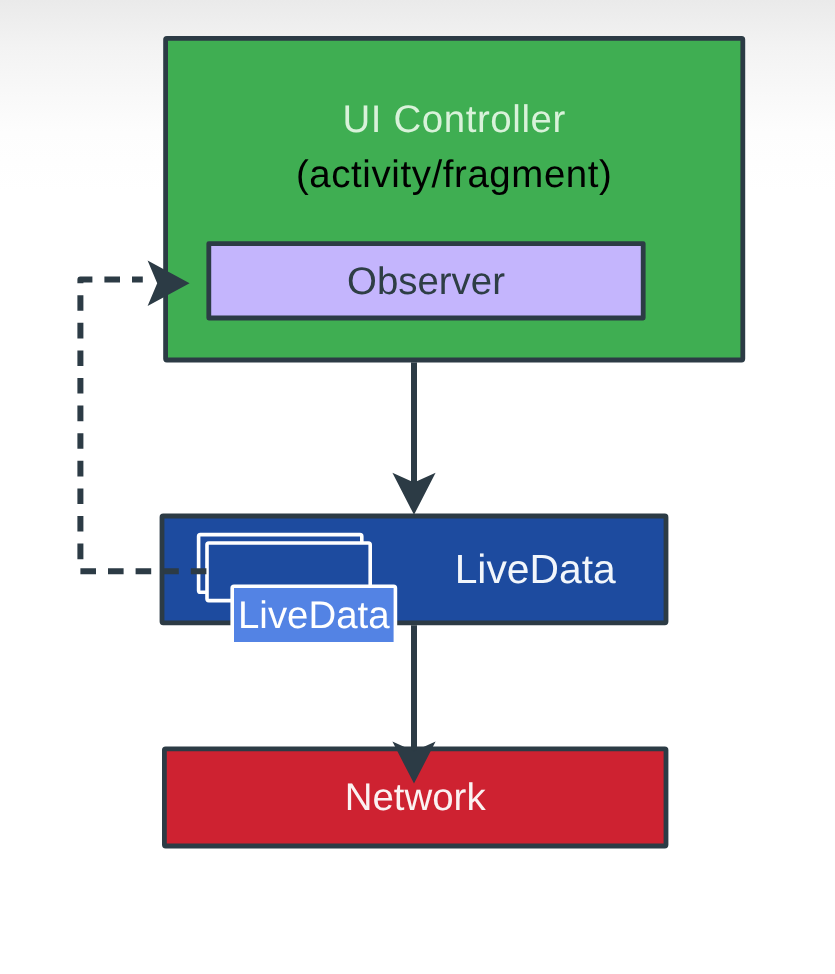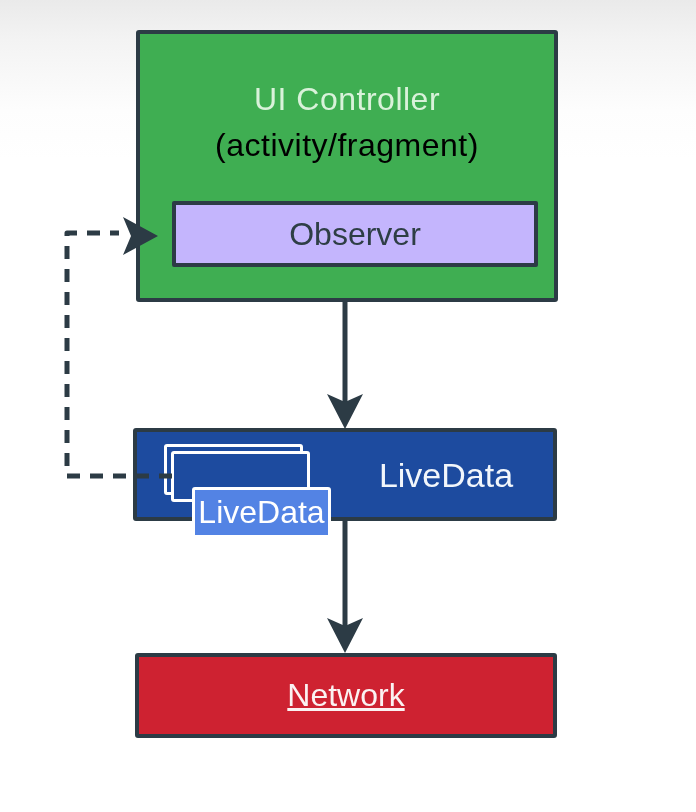--- a/index.html
+++ b/index.html
@@ -20,21 +20,21 @@
   .node {
     position: absolute;
     box-sizing: border-box;
     border: 4px solid #2c3b45;
     border-radius: 3px;
     z-index: 1;
   }
   .node-green {
     left: 136px;
     top: 30px;
-    width: 422px;
+    width: 485px;
     height: 272px;
     background: #3fae52;
   }
   .green-title {
     position: absolute;
     left: 0;
     top: 42px;
     width: 100%;
     text-align: center;
     color: #d9f2da;
@@ -107,30 +107,29 @@
     background: #5383e4;
     display: flex;
     align-items: center;
     justify-content: center;
     color: #ffffff;
     font-size: 32px;
     margin-top: 28px;
   }
   .node-red {
     left: 135px;
-    top: 653px;
+    top: 622px;
     width: 422px;
     height: 85px;
     background: #ce2231;
     display: flex;
     align-items: center;
     justify-content: center;
     color: #fbf2f2;
     font-size: 32px;
-    text-decoration: underline;
   }
   .connectors {
     position: absolute;
     left: 0;
     top: 0;
     width: 696px;
     height: 812px;
     z-index: 5;
     pointer-events: none;
   }

